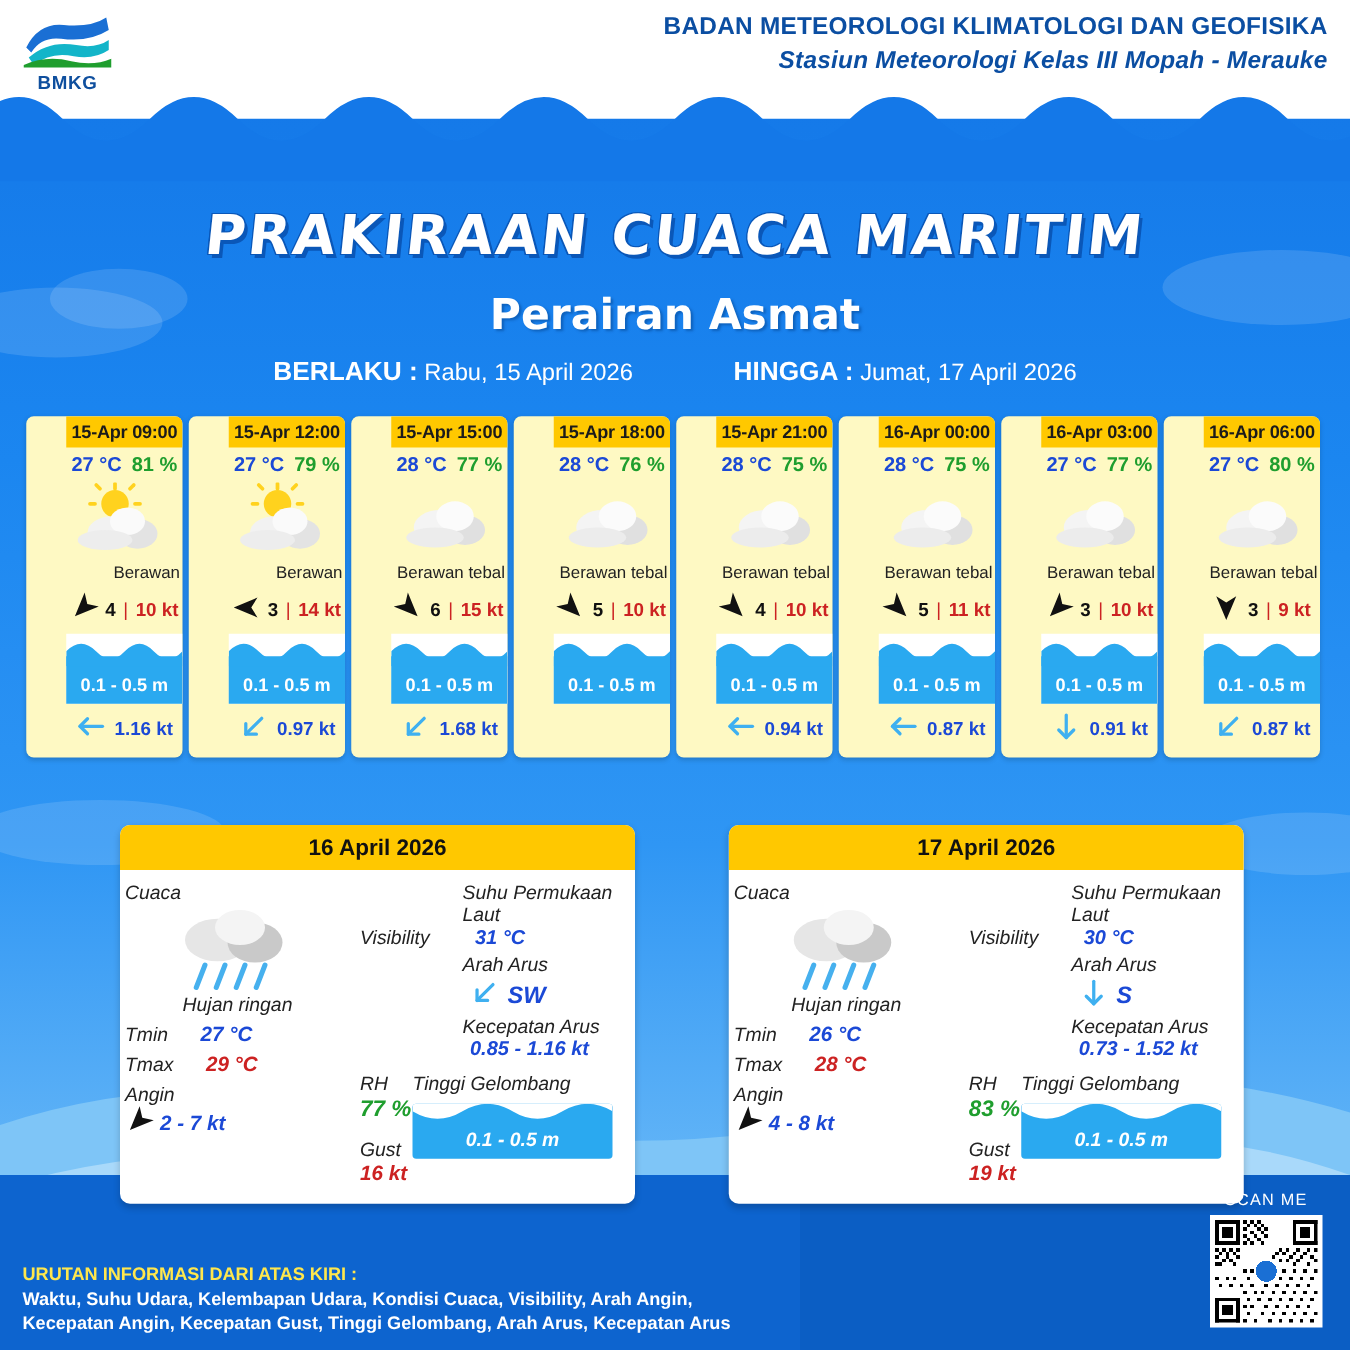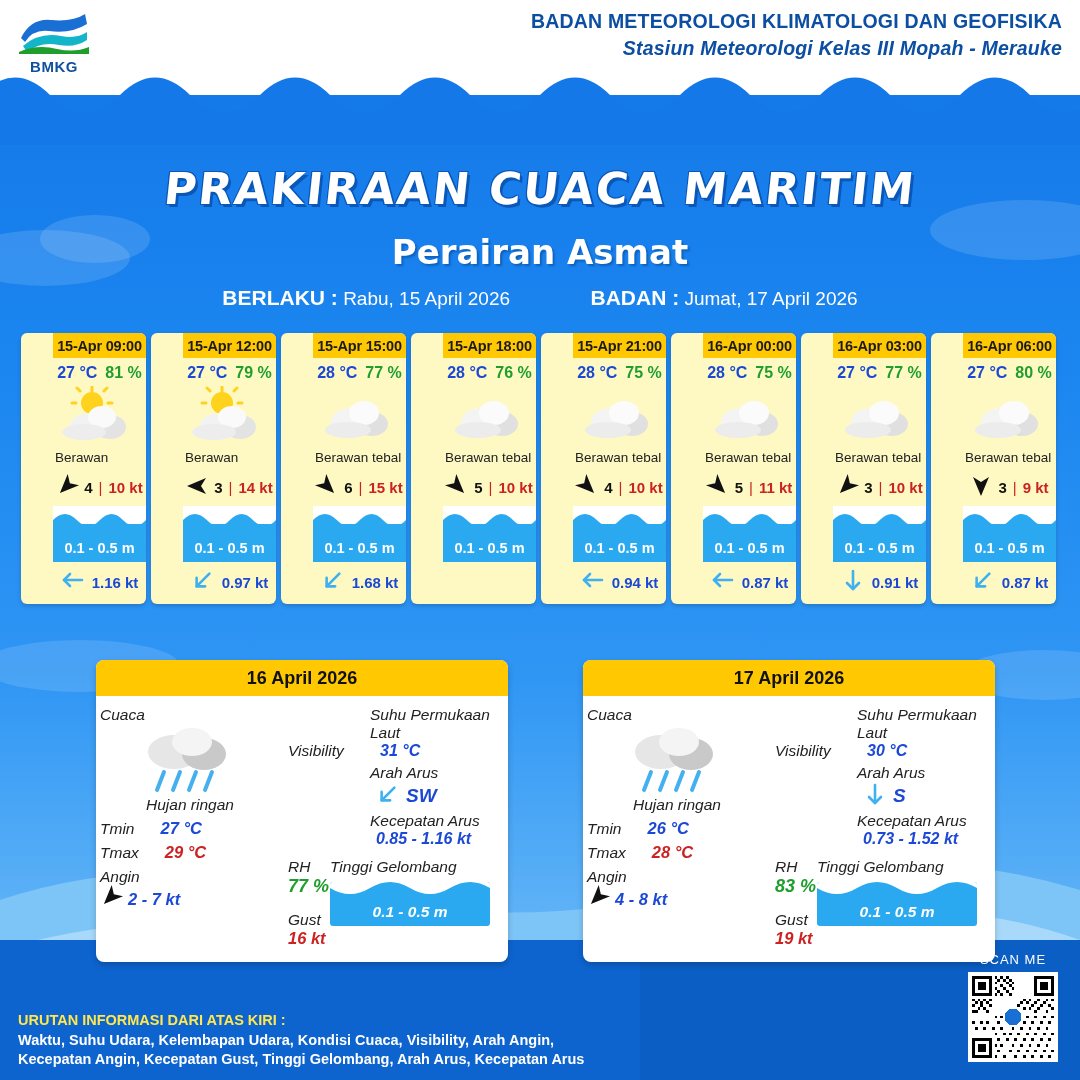--- a/index.html
+++ b/index.html
@@ -67,21 +67,21 @@
     padding-left: 32px;
   }
   .hcard .time {
     background: #ffc800; color: #1b1b1b; font-size: 14.5px; font-weight: bold;
     text-align: center; padding: 5px 0 4px; letter-spacing: -0.2px;
   }
   .hcard .tr { display: flex; justify-content: center; gap: 8px; padding: 6px 0 2px; }
   .hcard .temp { color: #1b49d6; font-size: 16px; font-weight: bold; }
   .hcard .rh { color: #1f9e2e; font-size: 16px; font-weight: bold; }
   .hcard .wx-icon { height: 62px; display: flex; align-items: center; justify-content: center; }
-  .hcard .wx-label { text-align: left; font-size: 13.5px; color: #222; padding: 4px 2px 6px; }
+  .hcard .wx-label { text-align: right; font-size: 13.5px; color: #222; padding: 4px 2px 6px; }
   .hcard .windrow {
     display: flex; align-items: center; justify-content: center; gap: 6px;
     padding: 4px 0 6px; font-size: 15px;
   }
   .hcard .wdir { font-weight: bold; color: #111; }
   .hcard .sep { color: #cc2222; }
   .hcard .wspd { color: #cc2222; font-weight: bold; }
   .hcard .wavebox { position: relative; height: 56px; background: #ffffff; }
   .hcard .wavebox .fill { position: absolute; left: 0; bottom: 0; width: 100%; height: 38px; background: #2aa9f0; }
   .hcard .wavebox svg { position: absolute; left: 0; bottom: 30px; width: 100%; height: 22px; }
@@ -172,21 +172,21 @@
 </div>
 
 <div class="title-main">PRAKIRAAN CUACA MARITIM</div>
 <div class="title-sub">Perairan Asmat</div>
 <div class="period">
   <span class="grp">
     <span class="lbl">BERLAKU :</span>
     <span>Rabu, 15 April 2026</span>
   </span>
   <span class="grp">
-    <span class="lbl">BADAN :</span>
+    <span class="lbl">HINGGA :</span>
     <span>Jumat, 17 April 2026</span>
   </span>
 </div>
 
 <div class="hours" id="hours">
     <div class="hcard">
     <div class="time">15-Apr 09:00</div>
     <div class="tr">
       <span class="temp">27 °C</span>
       <span class="rh">81 %</span>

